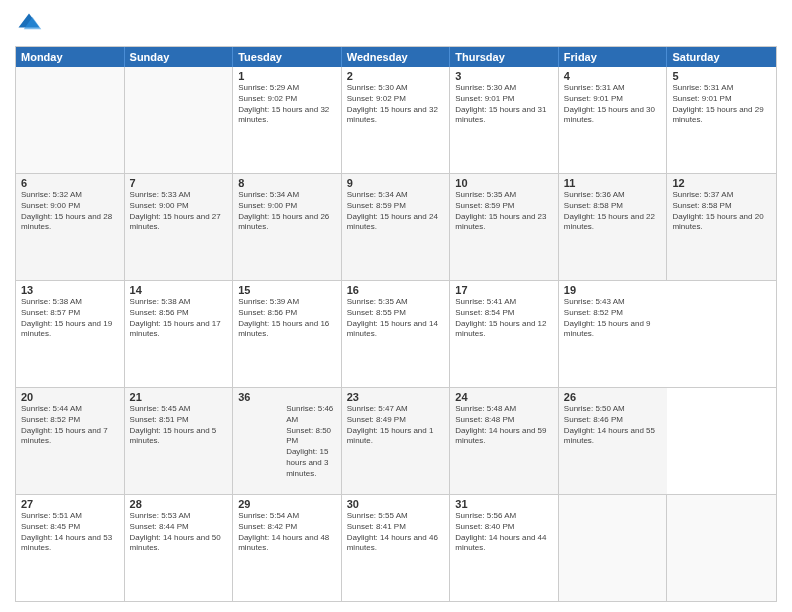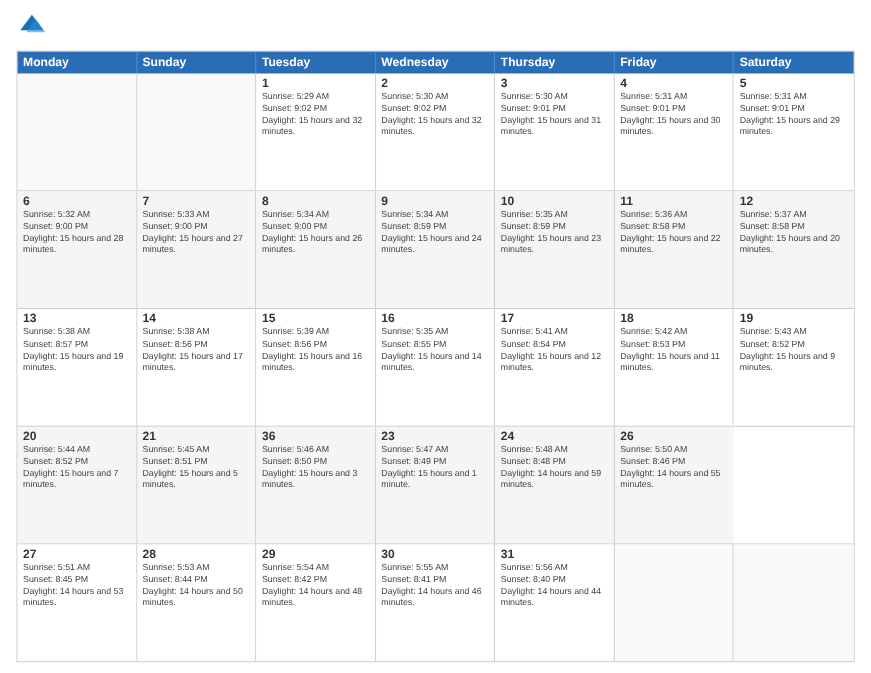--- a/index.html
+++ b/index.html
@@ -252,26 +252,20 @@
 Sunset: 8:55 PM
 Daylight: 15 hours and 14 minutes.</div>
           </div>
           <div class="cal-cell">
             <span class="day-num">17</span>
             <div class="cell-info" style="white-space: pre-line;">Sunrise: 5:41 AM
 Sunset: 8:54 PM
 Daylight: 15 hours and 12 minutes.</div>
           </div>
           <div class="cal-cell">
-            <span class="day-num">18</span>
-            <div class="cell-info" style="white-space: pre-line;">Sunrise: 5:42 AM
-Sunset: 8:53 PM
-Daylight: 15 hours and 11 minutes.</div>
-          </div>
-          <div class="cal-cell">
             <span class="day-num">19</span>
             <div class="cell-info" style="white-space: pre-line;">Sunrise: 5:43 AM
 Sunset: 8:52 PM
 Daylight: 15 hours and 9 minutes.</div>
           </div>
         </div>
         <div class="cal-row">
           <div class="cal-cell shaded">
             <span class="day-num">20</span>
             <div class="cell-info" style="white-space: pre-line;">Sunrise: 5:44 AM
@@ -279,21 +273,21 @@
 Daylight: 15 hours and 7 minutes.</div>
           </div>
           <div class="cal-cell shaded">
             <span class="day-num">21</span>
             <div class="cell-info" style="white-space: pre-line;">Sunrise: 5:45 AM
 Sunset: 8:51 PM
 Daylight: 15 hours and 5 minutes.</div>
           </div>
           <div class="cal-cell shaded">
             <span class="day-num">36</span>
-            <div class="cell-info" style="white-space: pre-line;">Sunrise: 5:46 AM
+            <div class="cell-info" style="white-space: pre-line; margin-left: 48px;">Sunrise: 5:46 AM
 Sunset: 8:50 PM
 Daylight: 15 hours and 3 minutes.</div>
           </div>
           <div class="cal-cell shaded">
             <span class="day-num">23</span>
             <div class="cell-info" style="white-space: pre-line;">Sunrise: 5:47 AM
 Sunset: 8:49 PM
 Daylight: 15 hours and 1 minute.</div>
           </div>
           <div class="cal-cell shaded">

